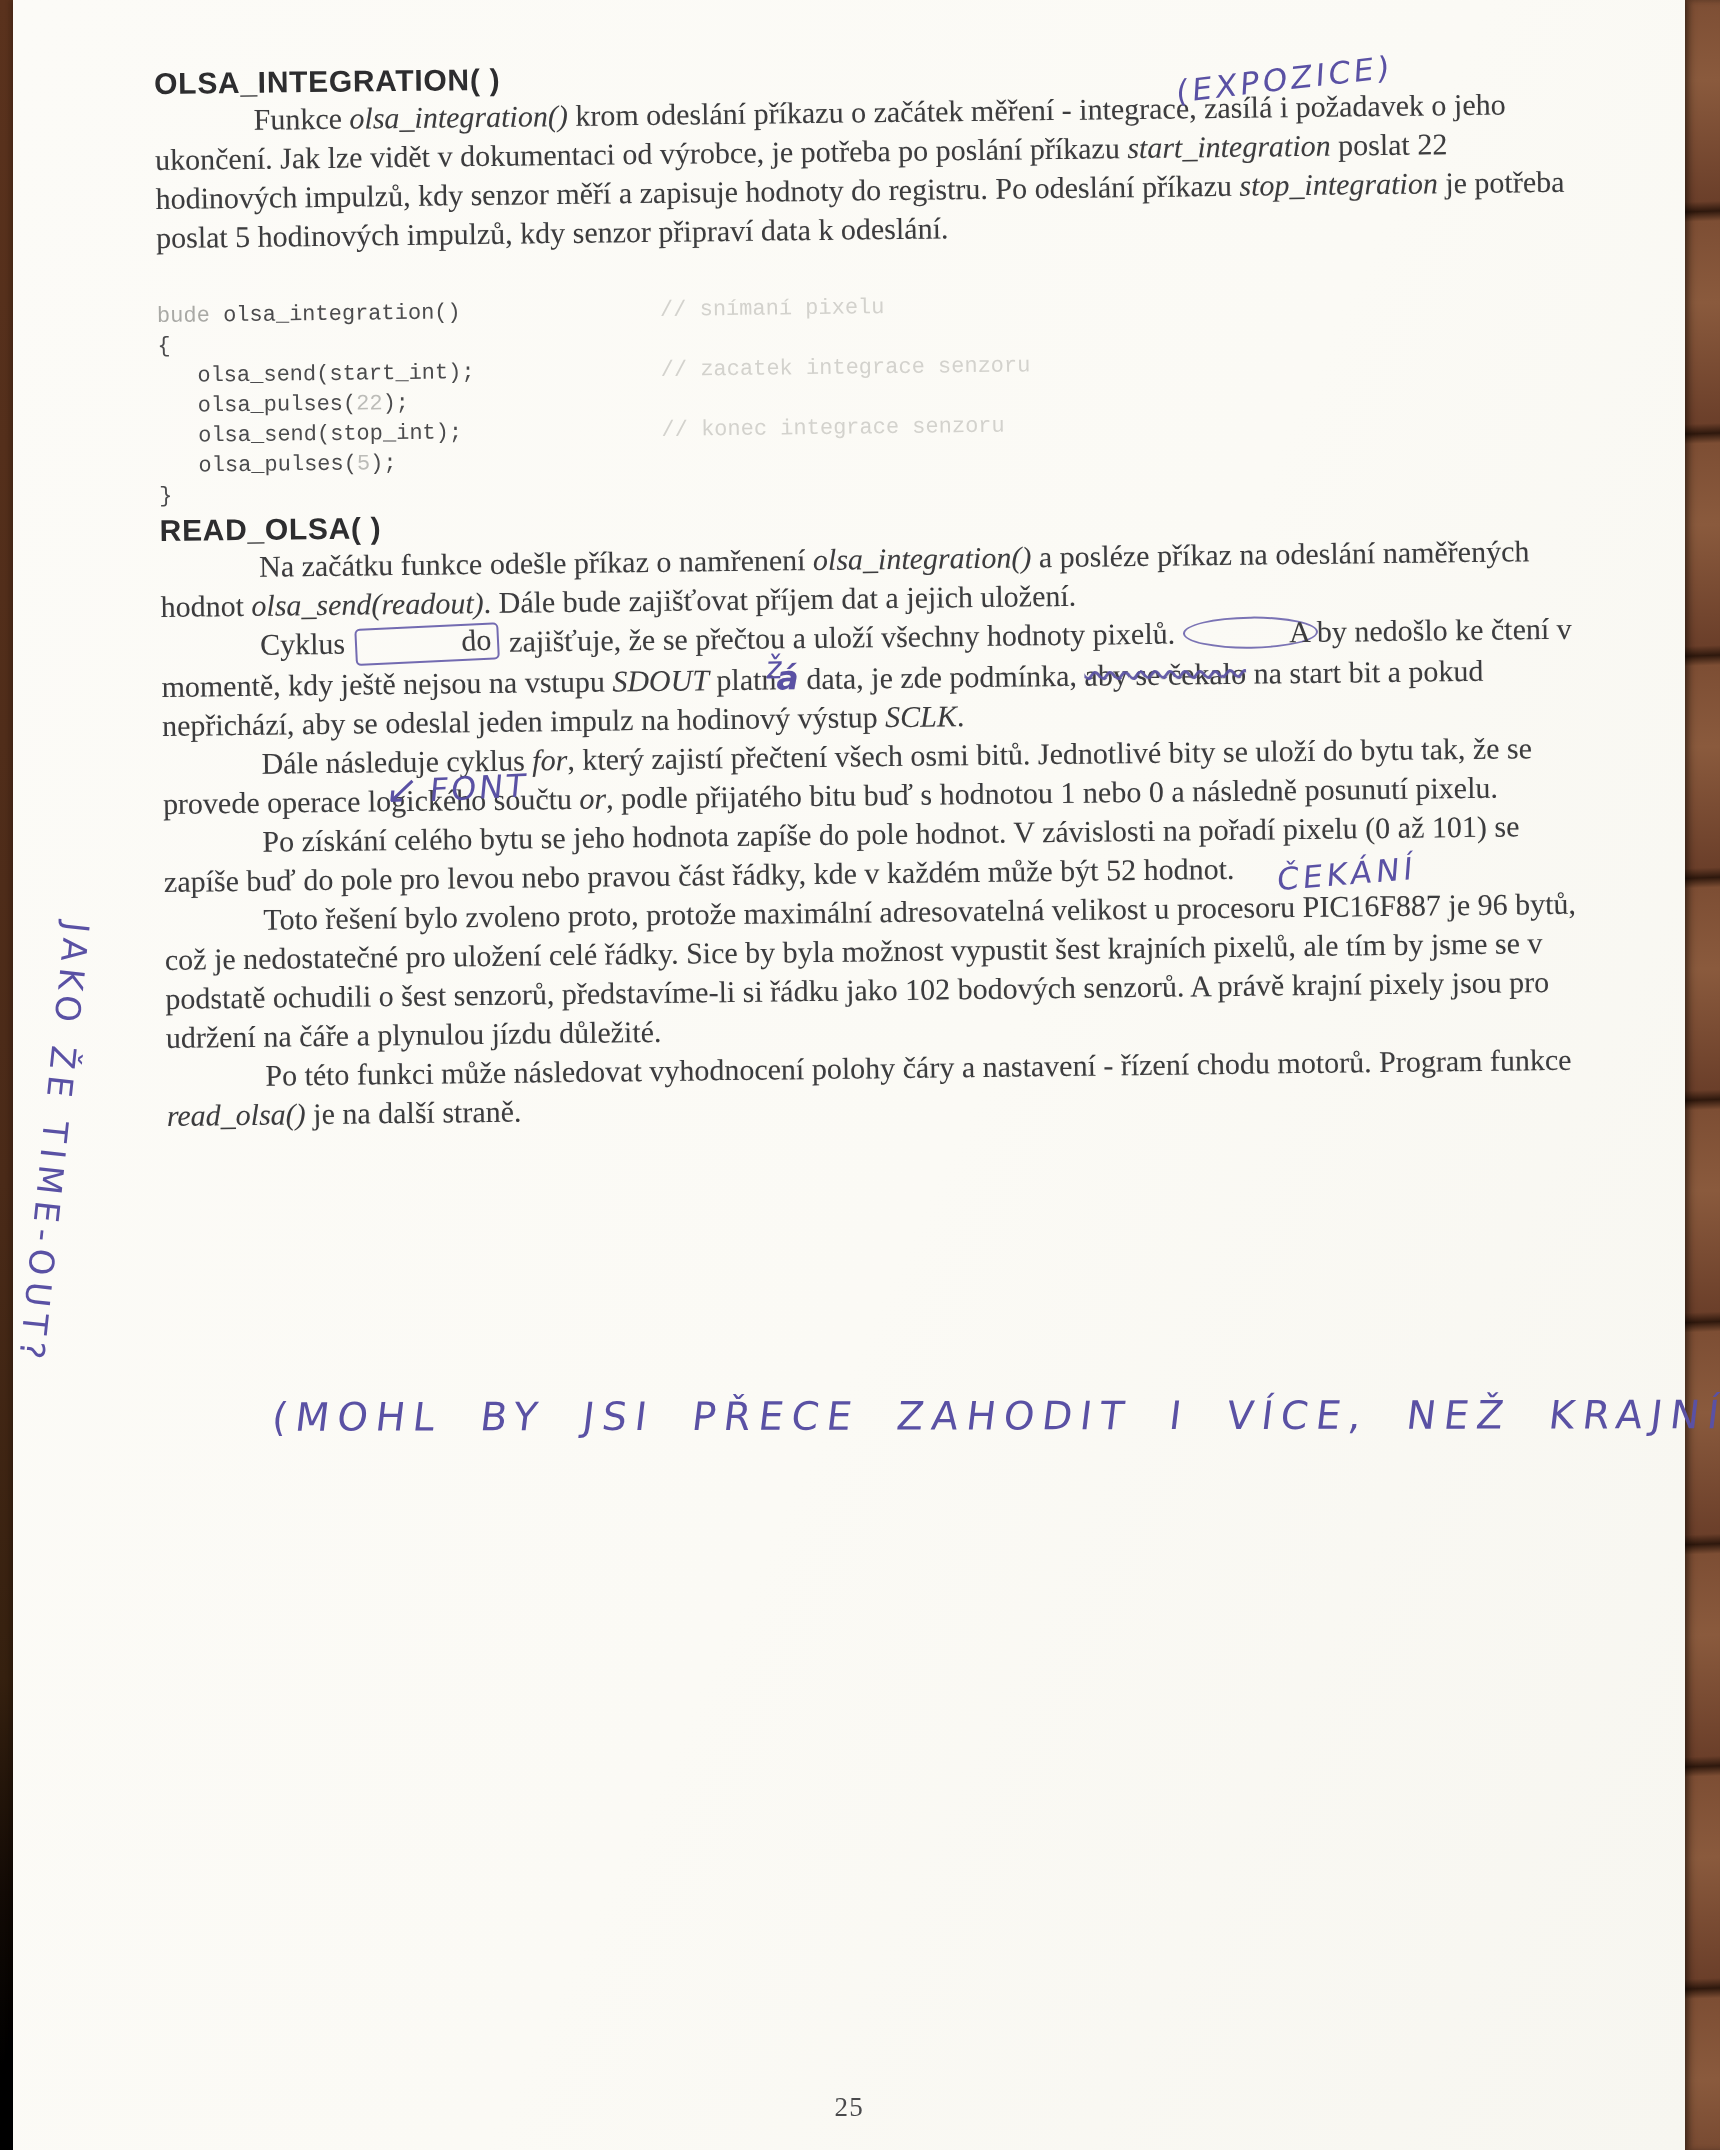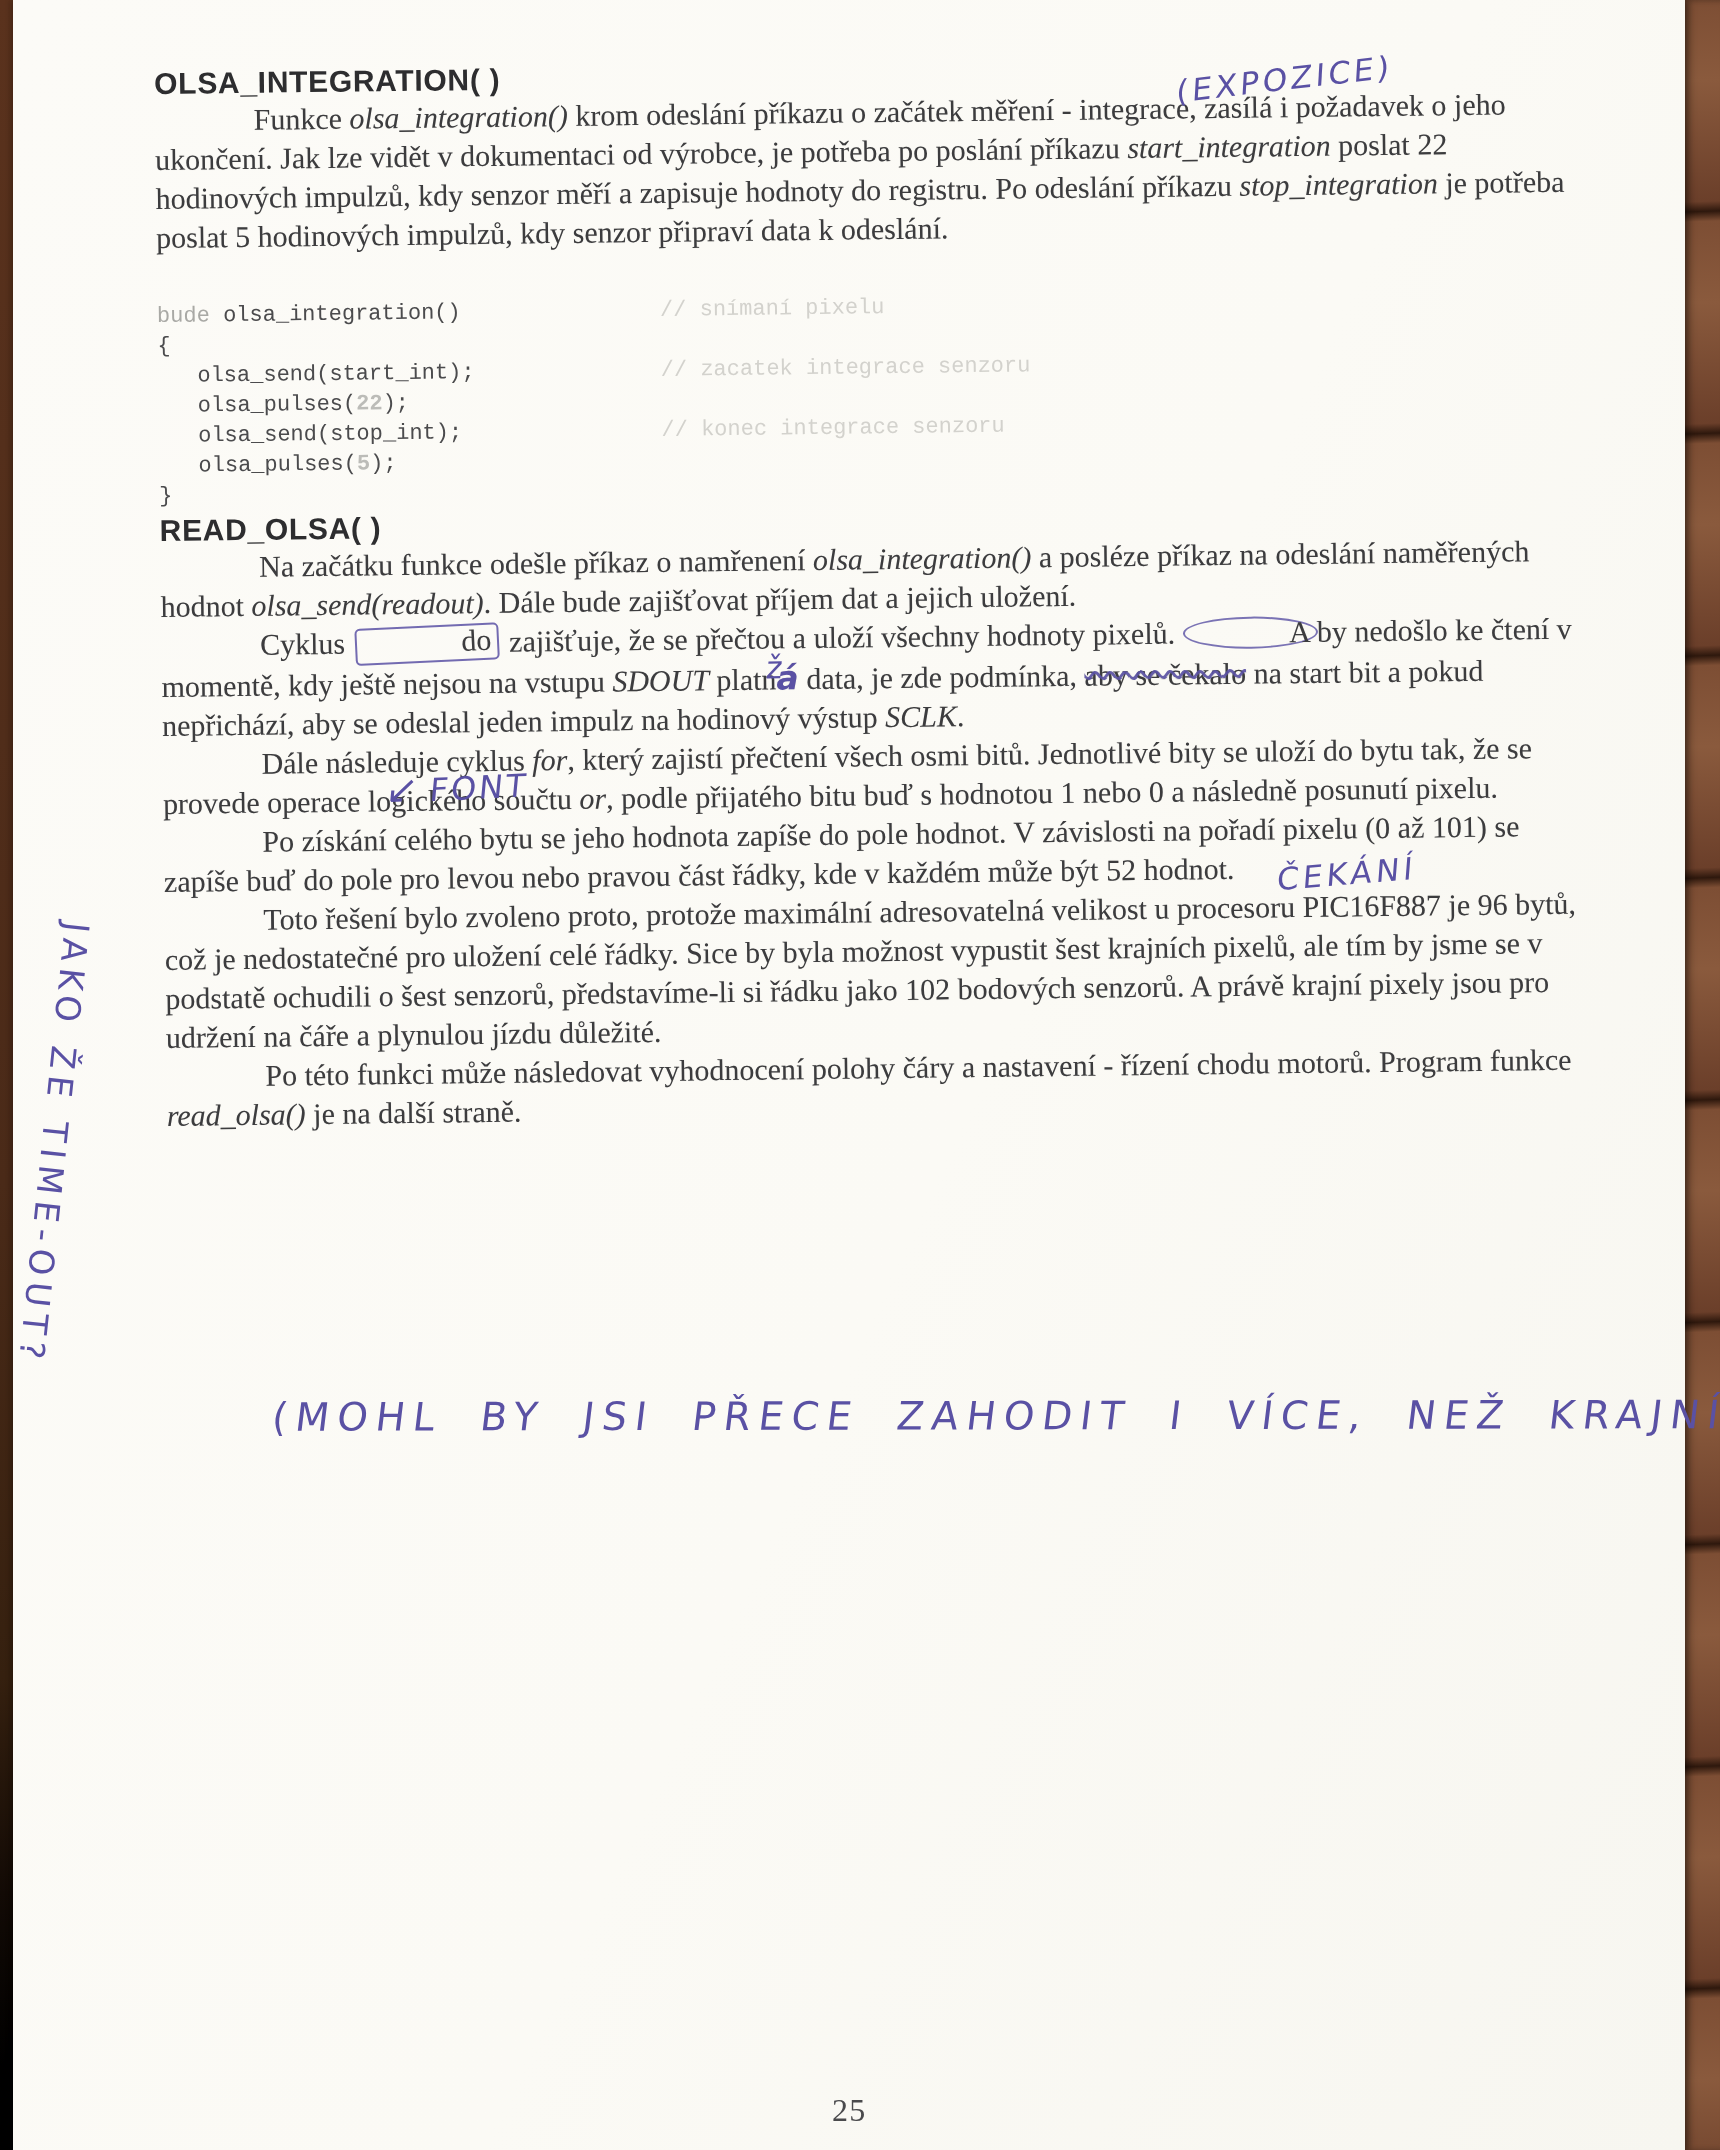--- a/index.html
+++ b/index.html
@@ -41,21 +41,21 @@
   .m-para5{margin-top:24px;}
   .m-para6{margin-top:30px;}
   .m-para7{margin-top:48px;}
 
   
   .code{font-family:"Liberation Mono","DejaVu Sans Mono",monospace;
     font-size:22px;color:#4b4b4d;}
   .code-line{position:relative;height:30px;white-space:pre;}
   .code-comment{position:absolute;left:503px;top:0;color:#d3d2cd;}
   .code .kw{color:#a9a9a5;}
-  .code .num{color:#bcbcb8;font-weight:bold;}
+  .code .num{color:#bcbcb8;}
 
   
   .hw{font-family:"DejaVu Sans",sans-serif;color:#5a51a4;
       transform:skewX(-8deg) rotate(-2deg);transform-origin:0 50%;}
   .ann{position:absolute;white-space:nowrap;}
   .ann-expozice{left:1022px;top:19px;font-size:31px;letter-spacing:3.4px;transform:skewX(-10deg) rotate(-6deg);}
   .ann-caron{left:605px;top:590px;font-size:31px;transform:skewX(-6deg);}
   .ann-font{left:223px;top:704px;font-size:32px;letter-spacing:2.7px;}
   .ann-font .arrow{font-size:38px;margin-right:9.4px;}
   .ann-cekani{left:1113px;top:808px;font-size:31px;letter-spacing:4px;transform:skewX(-9deg) rotate(-4deg);}
@@ -70,21 +70,21 @@
     padding:0 5.4px 2.7px;margin:0 2.7px;display:inline-block;line-height:30px;
     transform:rotate(-2deg);}
   .pen-circle{border:2px solid rgba(90,81,164,.8);border-radius:50%;
     padding:0 5.4px 1.3px;margin-right:-1.3px;display:inline-block;line-height:27px;}
   .pen-strike{text-decoration-line:line-through;text-decoration-style:wavy;
     text-decoration-color:rgba(90,81,164,.9);text-decoration-thickness:2.7px;}
   .pen-over{color:#5a51a4;font-family:"DejaVu Sans",sans-serif;font-style:italic;
     font-weight:bold;font-size:1.1em;}
 
   .page-number{position:absolute;left:0;right:0;top:2092px;text-align:center;
-    font-size:32px;color:#4a4a4c;font-family:"Liberation Serif",serif;letter-spacing:1.3px;}
+    font-size:27px;color:#4a4a4c;font-family:"Liberation Serif",serif;letter-spacing:1.3px;}
 </style>
 </head>
 <body>
 
 <div id="page">
   <div class="wood-left"></div>
   <div class="wood-right"></div>
 
   <div class="paper">
 

